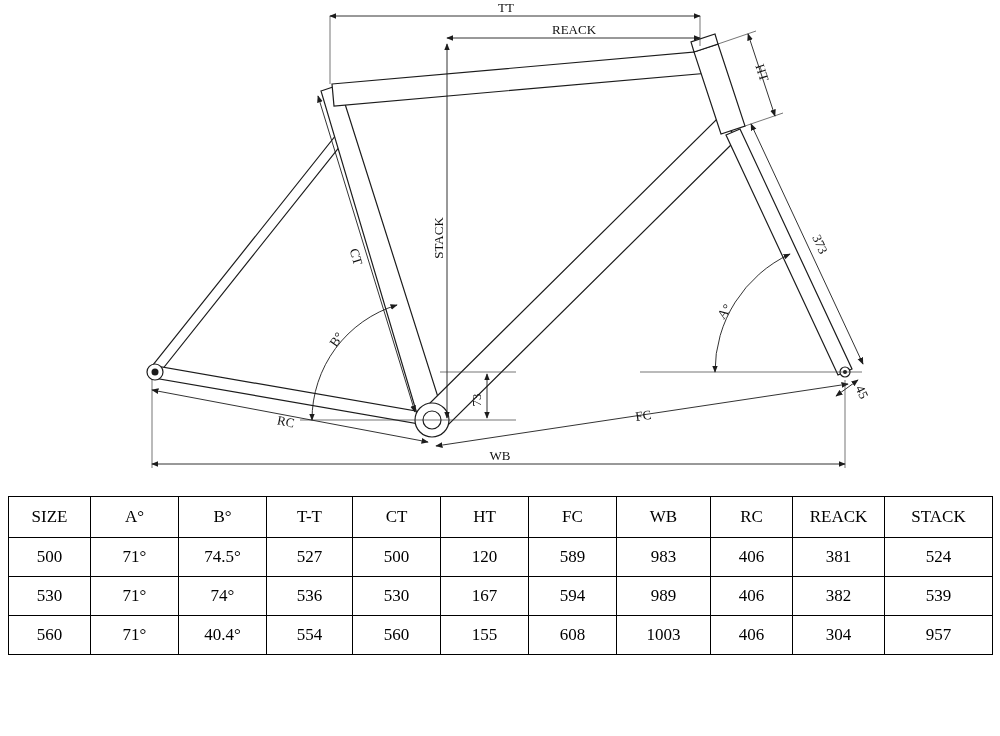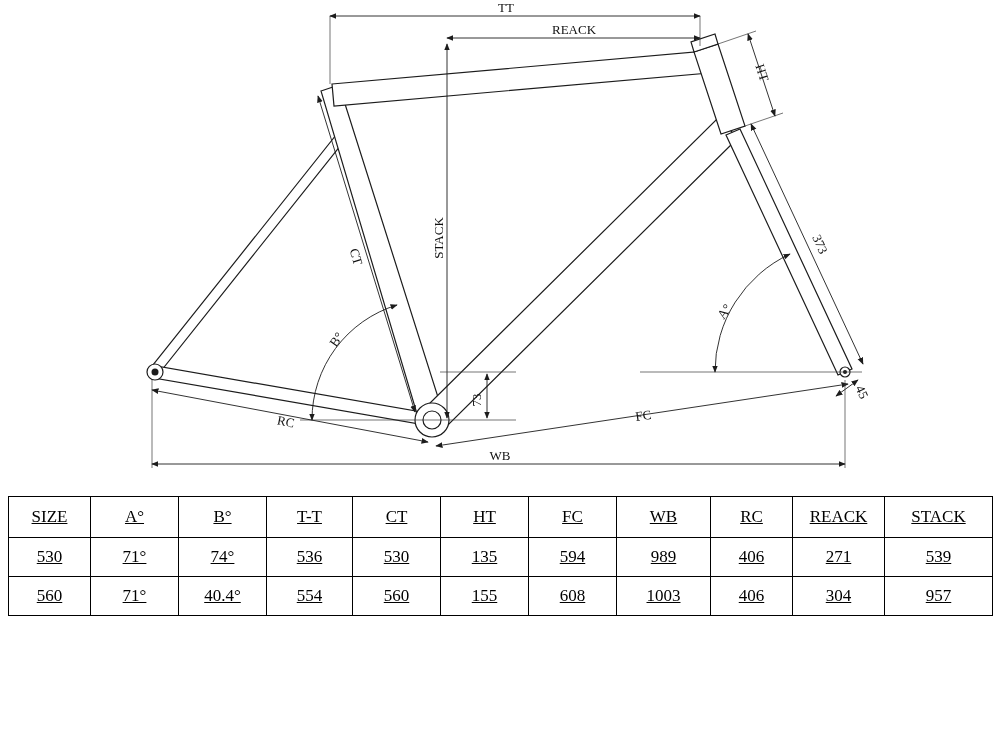--- a/index.html
+++ b/index.html
@@ -3,21 +3,21 @@
 <meta charset="utf-8">
 <style>
   html,body{margin:0;padding:0;background:#fff;}
   .page{width:1000px;height:736px;background:#fff;position:relative;font-family:"Liberation Serif",serif;overflow:hidden;}
   .diagram-wrap{width:800px;height:494px;position:relative;}
   svg{display:block;}
   svg text{font-family:"Liberation Serif",serif;font-size:13px;fill:#111;}
   .tube{fill:#fff;stroke:#1c1c1c;stroke-width:1.2;}
   .dim{stroke:#1c1c1c;stroke-width:0.9;fill:none;}
   .ext{stroke:#3a3a3a;stroke-width:0.7;fill:none;}
-  .geom-table{border-collapse:collapse;table-layout:fixed;width:984px;margin:2px 8px 16px 8px;text-decoration:underline;}
+  .geom-table{border-collapse:collapse;table-layout:fixed;width:984px;margin:2px 8px 16px 8px;}
   .geom-table th,.geom-table td{border:1px solid #000;text-align:center;vertical-align:middle;
     font-size:17px;font-weight:normal;padding:0;height:38px;color:#000;}
   .geom-table thead th{height:40px;}
 </style>
 </head>
 <body>
 
 <div class="page">
 
   <div class="diagram-wrap">
@@ -122,30 +122,43 @@
         <th>HT</th>
         <th>FC</th>
         <th>WB</th>
         <th>RC</th>
         <th>REACK</th>
         <th>STACK</th>
       </tr>
     </thead>
     <tbody>
       <tr>
+        <td>500</td>
+        <td>71°</td>
+        <td>74.5°</td>
+        <td>527</td>
+        <td>500</td>
+        <td>120</td>
+        <td>589</td>
+        <td>983</td>
+        <td>406</td>
+        <td>381</td>
+        <td>524</td>
+      </tr>
+      <tr>
         <td>530</td>
         <td>71°</td>
         <td>74°</td>
         <td>536</td>
         <td>530</td>
-        <td>135</td>
+        <td>167</td>
         <td>594</td>
         <td>989</td>
         <td>406</td>
-        <td>271</td>
+        <td>382</td>
         <td>539</td>
       </tr>
       <tr>
         <td>560</td>
         <td>71°</td>
         <td>40.4°</td>
         <td>554</td>
         <td>560</td>
         <td>155</td>
         <td>608</td>

